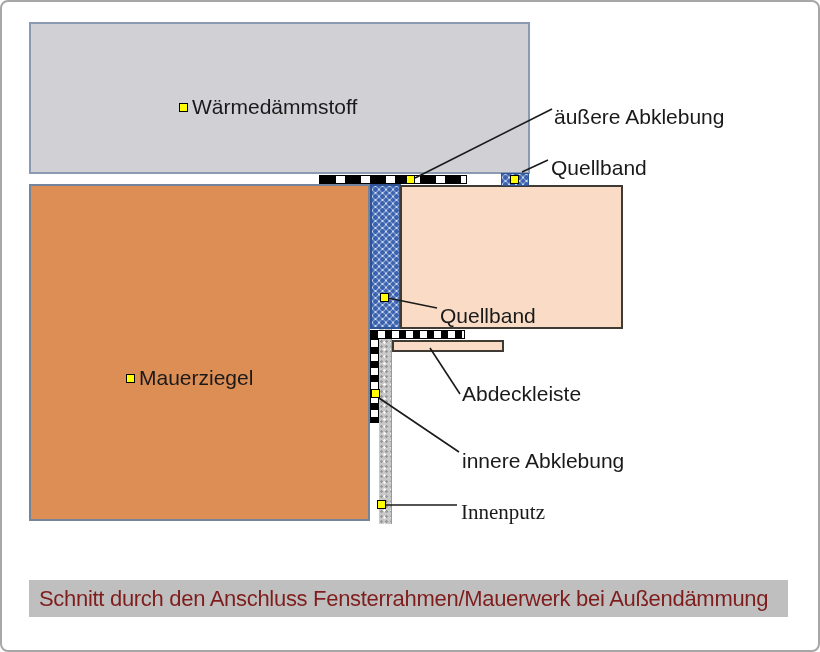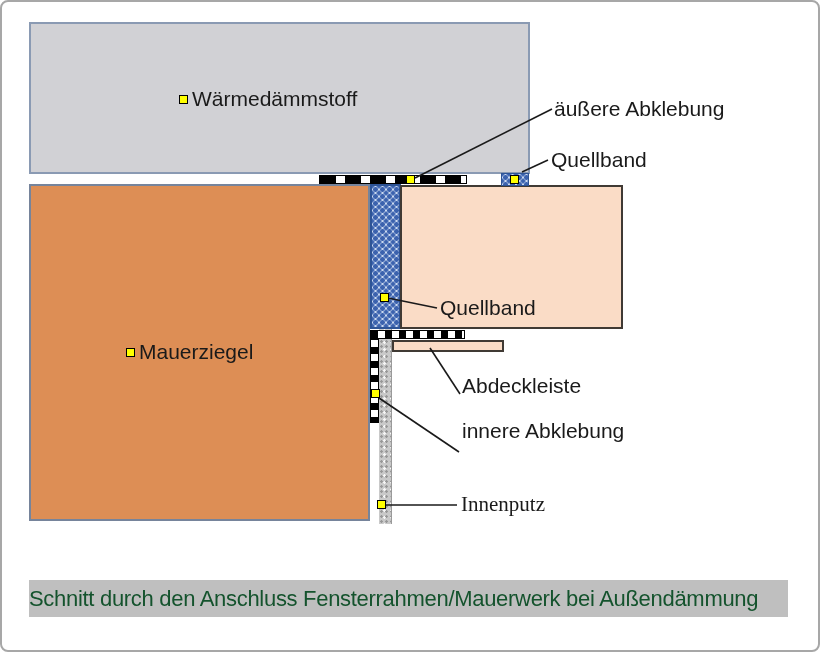--- a/index.html
+++ b/index.html
@@ -69,29 +69,29 @@
     background:var(--frame-fill);border:2px solid var(--frame-border);
   }
 
   
   .marker{
     width:9px;height:9px;background:var(--marker-fill);
     border:1px solid #000;box-sizing:border-box;flex:0 0 auto;
   }
   .lbl{
     position:absolute;font-size:21px;line-height:24px;white-space:nowrap;
-    display:flex;align-items:center;gap:4px;
+    display:flex;align-items:center;gap:4px;margin-top:8px;
   }
   svg.leaders{position:absolute;left:0;top:0;width:820px;height:652px;pointer-events:none;}
   svg.leaders line{stroke:#1a1a1a;stroke-width:1.6;}
 
   .caption{
     left:27px;top:578px;width:759px;height:37px;
-    background:var(--caption-bg);color:#14532d;
-    font-size:22px;line-height:37px;letter-spacing:-0.3px;
+    background:var(--caption-bg);color:#7f1d1d;
+    font-size:22px;line-height:37px;padding-left:10px;letter-spacing:-0.3px;
     white-space:nowrap;overflow:hidden;
   }
 </style>
 </head>
 <body>
 
 <div class="canvas">
 
   <div class="abs insulation"></div>
   <div class="abs brick"></div>
@@ -116,38 +116,38 @@
   <div class="abs marker" style="left:404px;top:173px;"></div>
   <div class="abs marker" style="left:508px;top:173px;"></div>
   <div class="abs marker" style="left:378px;top:291px;"></div>
   <div class="abs marker" style="left:369px;top:387px;"></div>
   <div class="abs marker" style="left:375px;top:498px;"></div>
 
   <div class="lbl" style="left:177px;top:85px;">
     <span class="marker"></span>
     <span>Wärmedämmstoff</span>
   </div>
-  <div class="lbl" style="left:124px;top:338px;">
+  <div class="lbl" style="left:124px;top:356px;">
     <span class="marker"></span>
     <span>Mauerziegel</span>
   </div>
 
   <div class="lbl" style="left:552px;top:95px;">
     <span>äußere Abklebung</span>
   </div>
   <div class="lbl" style="left:549px;top:146px;">
     <span>Quellband</span>
   </div>
   <div class="lbl" style="left:438px;top:294px;">
     <span>Quellband</span>
   </div>
   <div class="lbl" style="left:460px;top:372px;">
     <span>Abdeckleiste</span>
   </div>
-  <div class="lbl" style="left:460px;top:417px;">
+  <div class="lbl" style="left:460px;top:439px;">
     <span>innere Abklebung</span>
   </div>
   <div class="lbl" style="left:459px;top:490px;font-family:Liberation Serif, serif;">
     <span>Innenputz</span>
   </div>
 
   <div class="abs caption">
     <span>Schnitt durch den Anschluss Fensterrahmen/Mauerwerk bei Außendämmung</span>
   </div>
 

